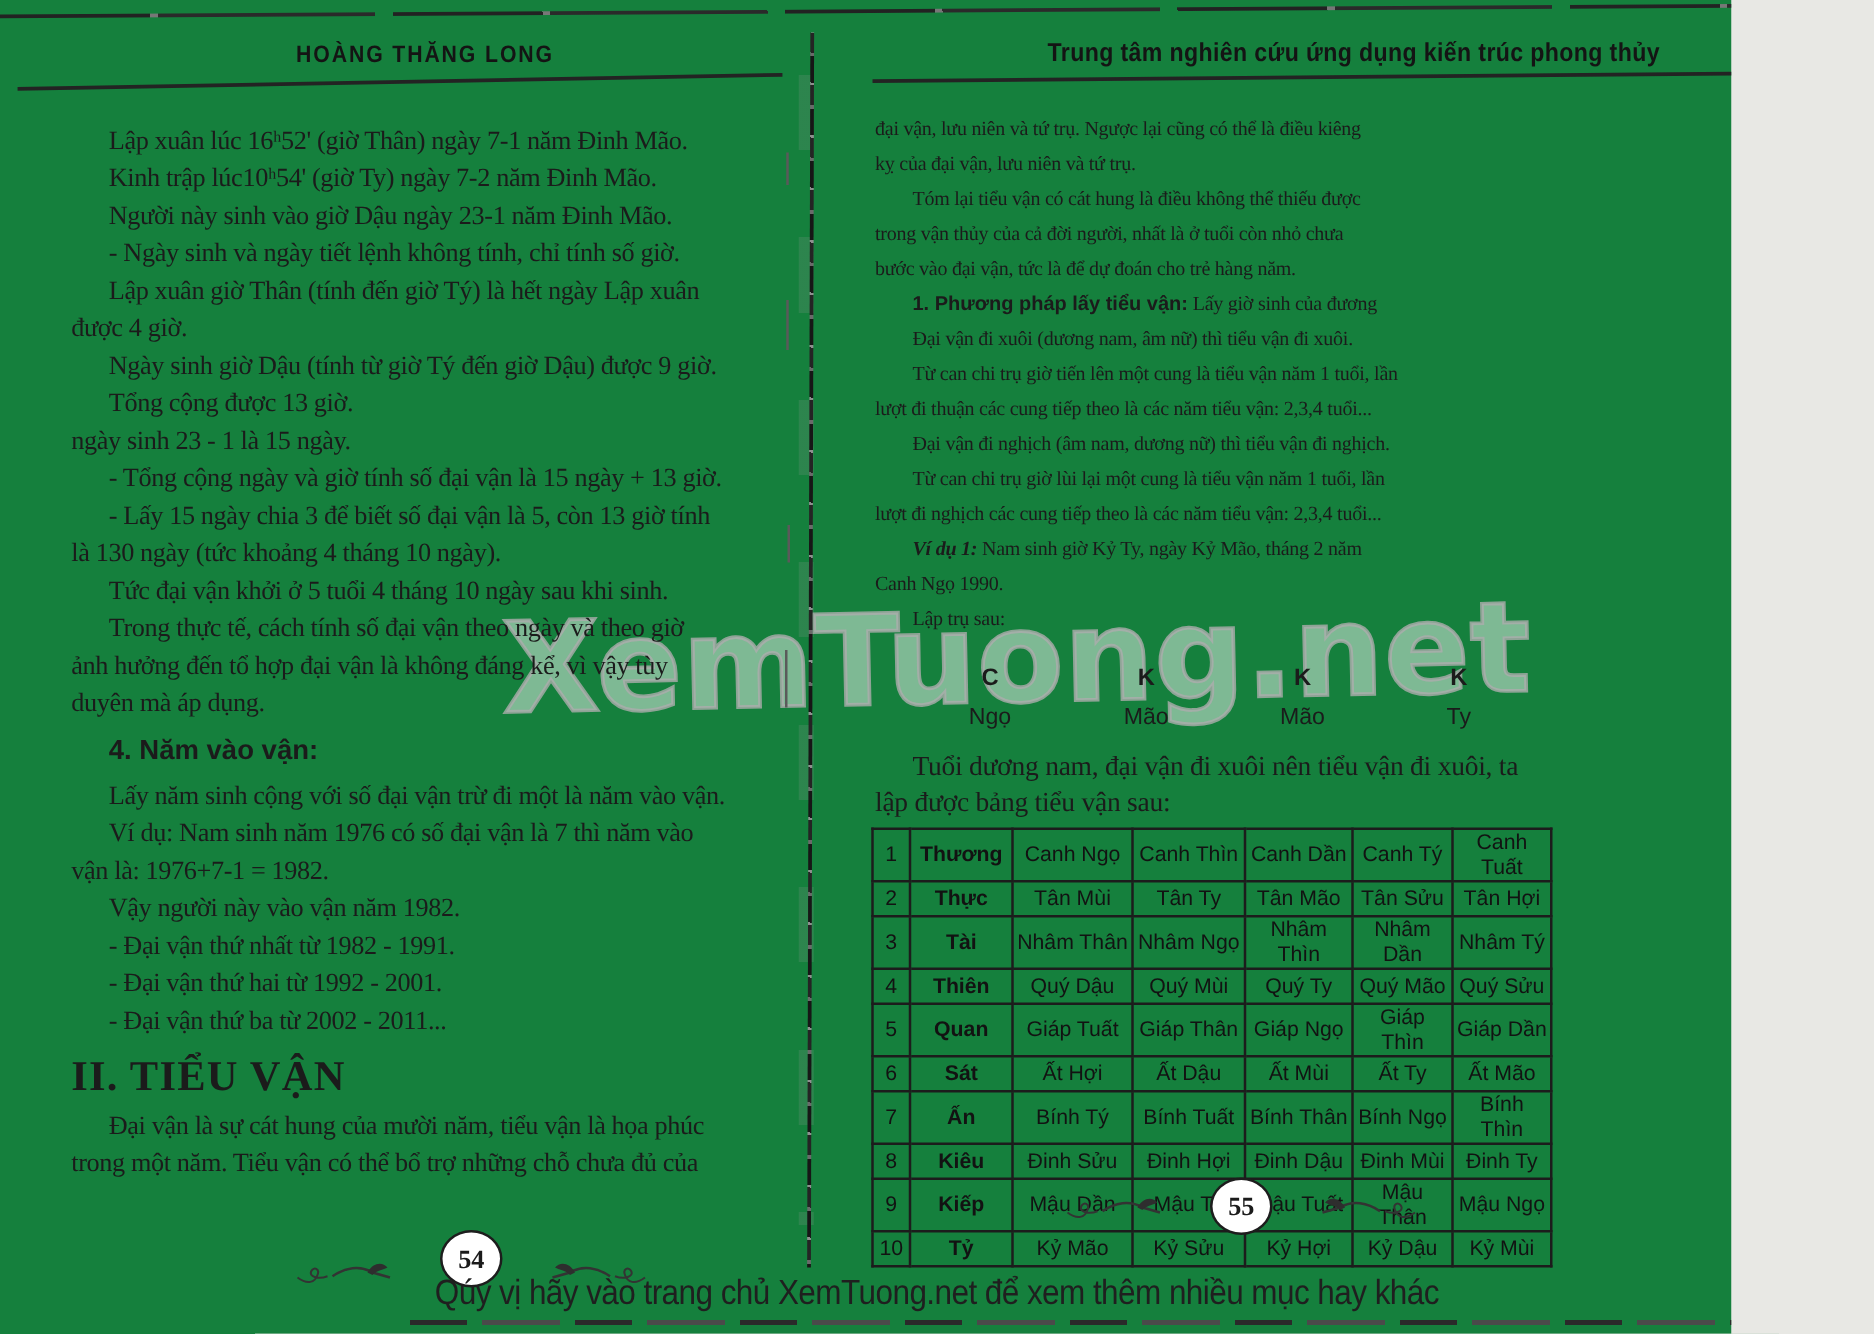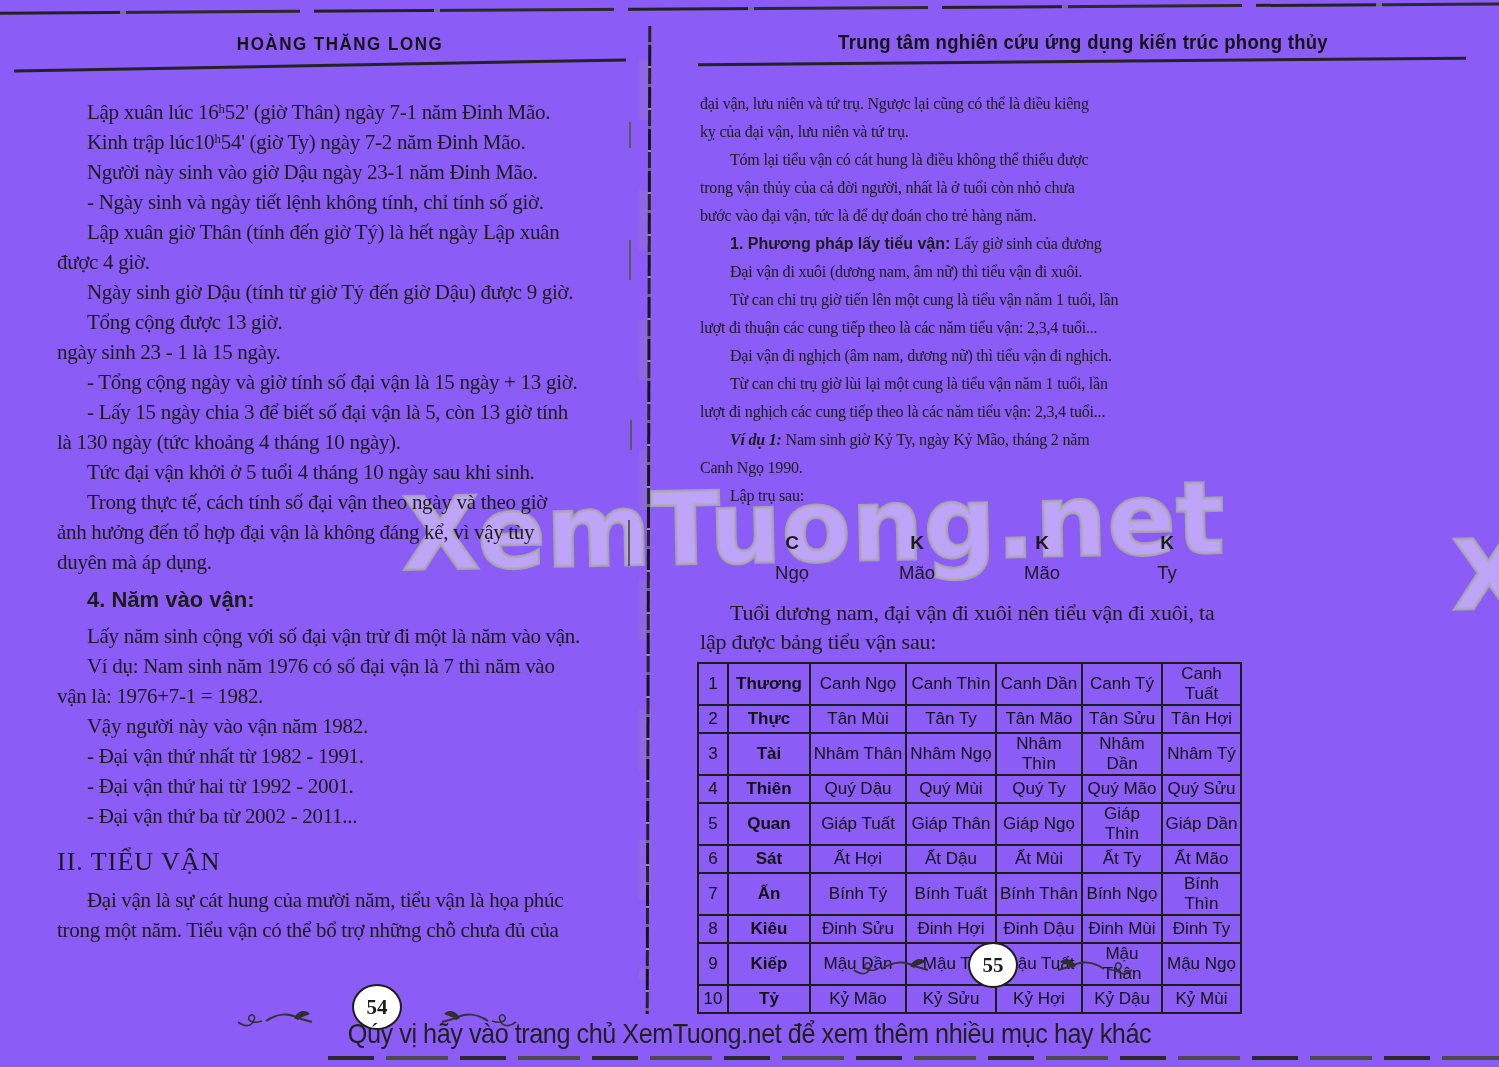--- a/index.html
+++ b/index.html
@@ -1,16 +1,16 @@
 <!DOCTYPE html>
 <html><head>
 <meta charset="utf-8">
 <style>
   html,body{margin:0;padding:0;background:#e8e8e4;}
-  .sheet{position:relative;width:1499px;height:1067px;background:#8b5cf6;overflow:hidden;
+  .sheet{position:relative;width:1385px;height:1067px;background:#15803d;overflow:hidden;
          font-family:"Liberation Serif","DejaVu Serif",serif;color:#1b1b1b;}
   
   .dash-top{position:absolute;left:0;top:7px;width:1520px;height:3px;
     background:repeating-linear-gradient(90deg,#222 0 120px,#777 120px 126px,#2a2a2a 126px 300px,transparent 300px 314px);
     transform:rotate(-0.35deg);}
   .dash-bottom{position:absolute;left:328px;top:1056px;width:1171px;height:4px;
     background:repeating-linear-gradient(90deg,#2a2a2a 0 46px,transparent 46px 58px,#4a4a4a 58px 120px,transparent 120px 132px);}
   .gutter{position:absolute;left:647px;top:26px;width:3px;height:988px;z-index:4;
     background:repeating-linear-gradient(to bottom,#242424 0 16px,#6a6a6a 16px 19px,#161616 19px 40px,#8f8f8f 40px 42px);
     transform:rotate(0.15deg);}
@@ -30,21 +30,21 @@
   #wm-main{left:402px;top:468px;font-size:100px;transform:rotate(-1.2deg);}
   #wm-frag{left:1452px;top:512px;font-size:96px;transform:rotate(-1.2deg);}
   
   .body-col{position:absolute;z-index:2;}
   #left-body{left:57px;top:97px;width:569px;font-size:21px;line-height:30px;letter-spacing:-.3px;}
   #right-body{left:700px;top:90px;width:768px;font-size:16px;line-height:28px;letter-spacing:-.2px;}
   #right-after{left:700px;top:598px;width:768px;font-size:22px;line-height:29px;letter-spacing:-.2px;}
   .line{white-space:nowrap;}
   .ind{text-indent:30px;}
   .h4{font-family:"Liberation Sans","DejaVu Sans",sans-serif;font-weight:bold;font-size:22px;margin:8px 0 6px;text-indent:30px;letter-spacing:0;}
-  .h2{font-weight:normal;font-size:26px;margin:16px 0 8px;letter-spacing:1px;}
+  .h2{font-weight:bold;font-size:34px;margin:16px 0 8px;letter-spacing:1px;}
   .b{font-family:"Liberation Sans","DejaVu Sans",sans-serif;font-weight:bold;letter-spacing:0;}
   .bi{font-style:italic;font-weight:bold;}
   
   .pillars{position:absolute;left:700px;top:532px;width:768px;height:72px;z-index:2;
     font-family:"Liberation Sans","DejaVu Sans",sans-serif;}
   .pillar{position:absolute;top:0;width:84px;text-align:center;}
   .pillar .pt{font-weight:bold;font-size:19px;}
   .pillar .pb{font-size:18.5px;margin-top:8px;}
   
   table.tv{position:absolute;left:697px;top:662px;z-index:2;border-collapse:collapse;

